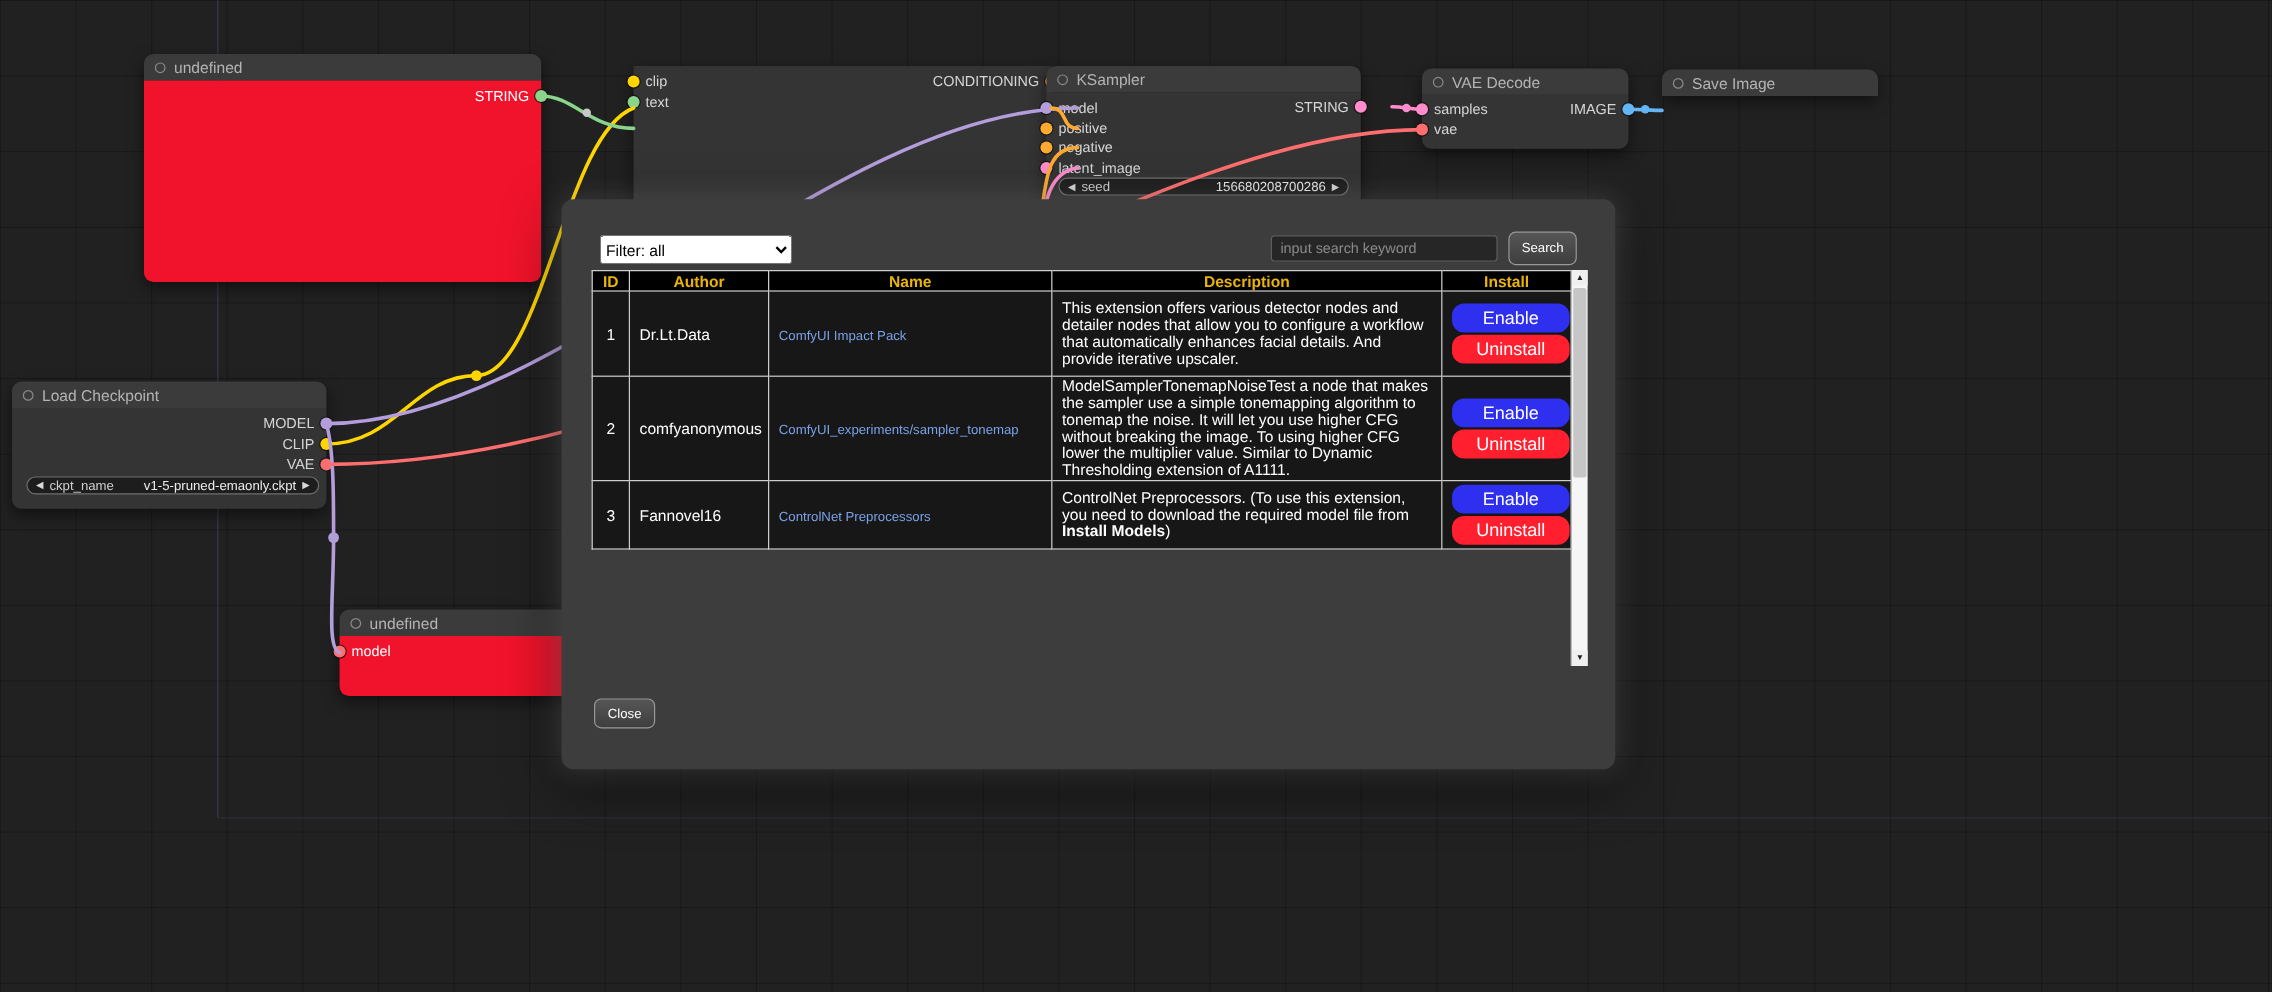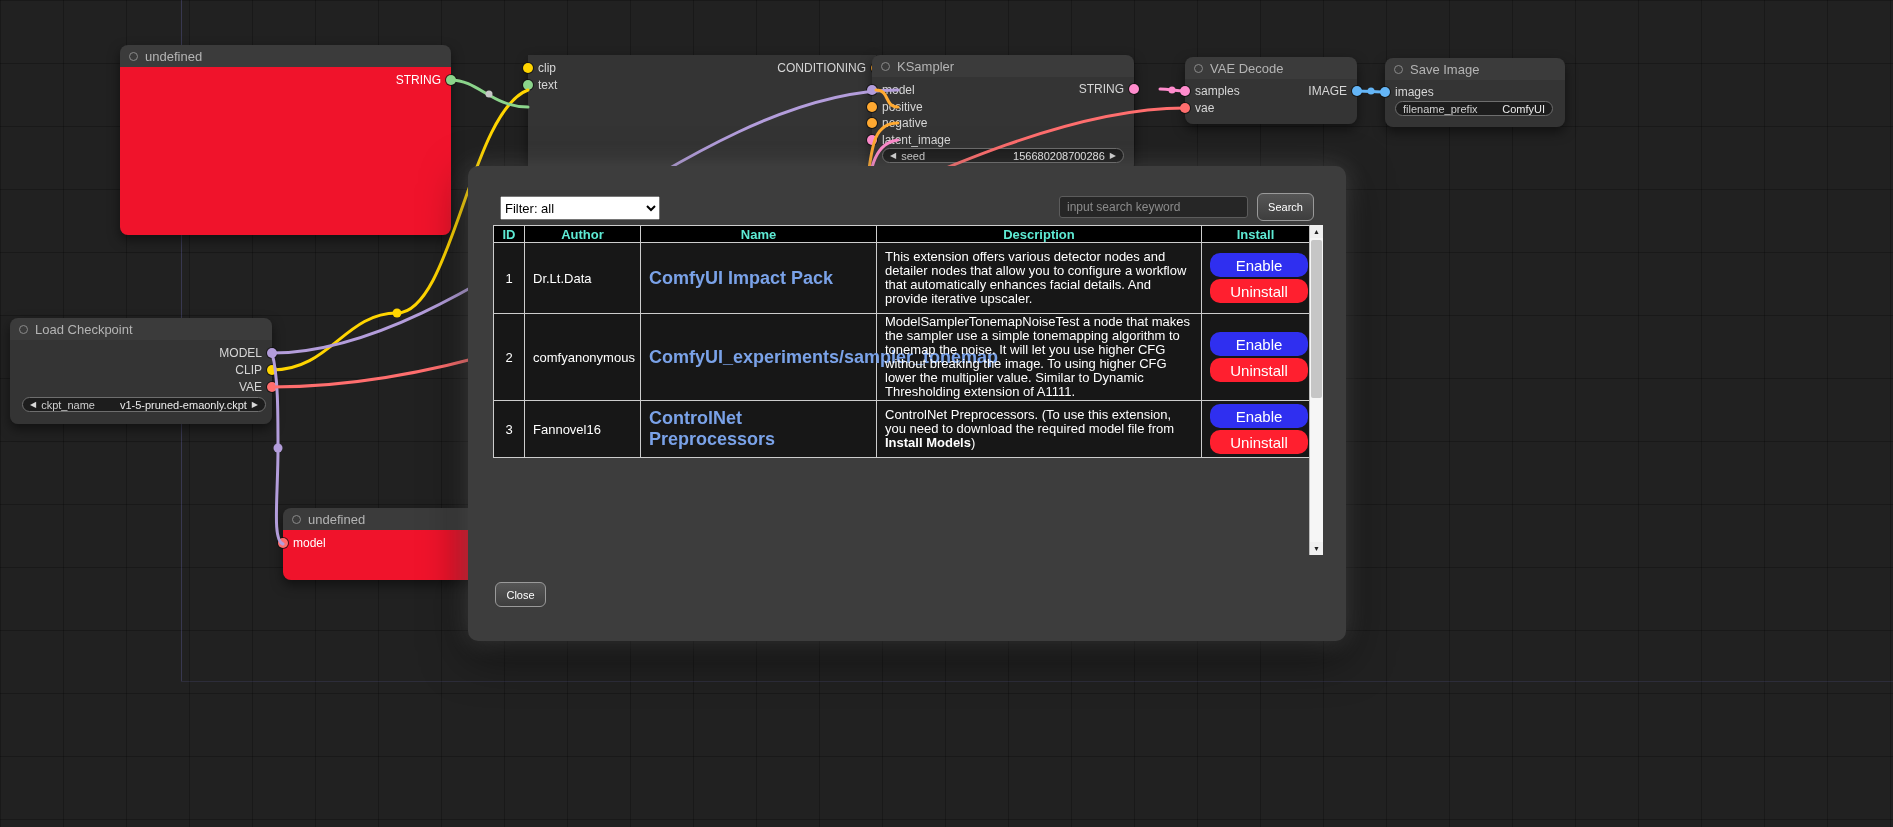--- a/index.html
+++ b/index.html
@@ -48,25 +48,25 @@
                 border-radius:3px;color:#ddd;font-size:12px;padding:0 7px;font-family:inherit}
   .search-input::placeholder{color:#8b8b8b}
   .btn{background:linear-gradient(#565656,#3e3e3e);border:1px solid #9a9a9a;border-radius:6px;color:#fff;
        font-size:11px;font-family:inherit;cursor:pointer}
   .search-btn{position:absolute;left:789px;top:27px;width:57px;height:28px}
   .close-btn{position:absolute;left:27px;top:416px;width:51px;height:25px}
 
   .table-wrap{position:absolute;left:25px;top:59px;width:830px;height:330px;display:flex;align-items:stretch}
   .table-scroll{width:816px}
   table.ext{border-collapse:collapse;table-layout:fixed;width:816px}
-  table.ext th{background:#000;color:#5eead4;font-weight:bold;font-size:13px;height:17px;border:1px solid #cdcdcd;padding:0}
+  table.ext th{background:#000;color:#eab308;font-weight:bold;font-size:13px;height:17px;border:1px solid #cdcdcd;padding:0}
   table.ext td{background:#171717;border:1px solid #cdcdcd;color:#fff;font-size:13px;vertical-align:middle;padding:1px 8px}
   td.c-id{text-align:center}
   td.c-author{padding-left:7px}
-  td.c-name a{color:var(--link);font-weight:bold;text-decoration:none;cursor:pointer;font-size:18px}
+  td.c-name a{color:var(--link);font-weight:normal;text-decoration:none;cursor:pointer;font-size:11px}
   td.c-desc{font-size:12px;line-height:14px;padding:2px 4px;vertical-align:top}
   td.c-install{text-align:center;padding:2px}
   .ibtn{display:block;width:98px;height:24px;margin:2px auto;border:none;border-radius:10px;color:#fff;
         font-size:15px;font-family:inherit;cursor:pointer}
 
   .scrollbar{width:14px;background:#f6f6f6;position:relative;border-left:1px solid #bbb}
   .sb-arrow{position:absolute;left:0;width:100%;height:13px;background:#f0f0f0;color:#222;font-size:7px;
             display:flex;align-items:center;justify-content:center;cursor:pointer}
   .sb-up{top:0}.sb-down{bottom:0}
   .sb-thumb{position:absolute;left:1px;right:1px;top:15px;height:158px;background:#c6c6c6;border-radius:2px;cursor:pointer}
@@ -178,30 +178,20 @@
       <span class="dot" style="background:var(--image)"></span>
       <span class="sl">IMAGE</span>
     </div>
   </div>
 </div>
 
 <div class="node" style="left:1385px;top:58px;width:180px">
   <div class="nh">
     <span class="ring"></span>
     <span class="nt">Save Image</span>
-  </div>
-  <div class="nb" style="height:47px">
-    <div class="slot in" style="top:5px">
-      <span class="dot" style="background:var(--image)"></span>
-      <span class="sl">images</span>
-    </div>
-    <div class="widget" style="left:10px;right:12px;top:21px">
-      <span class="wlabel">filename_prefix</span>
-      <span class="wvalue">ComfyUI</span>
-    </div>
   </div>
 </div>
 
 <div class="node" style="left:10px;top:318px;width:262px">
   <div class="nh">
     <span class="ring"></span>
     <span class="nt">Load Checkpoint</span>
   </div>
   <div class="nb" style="height:84px">
     <div class="slot out" style="top:6px">

